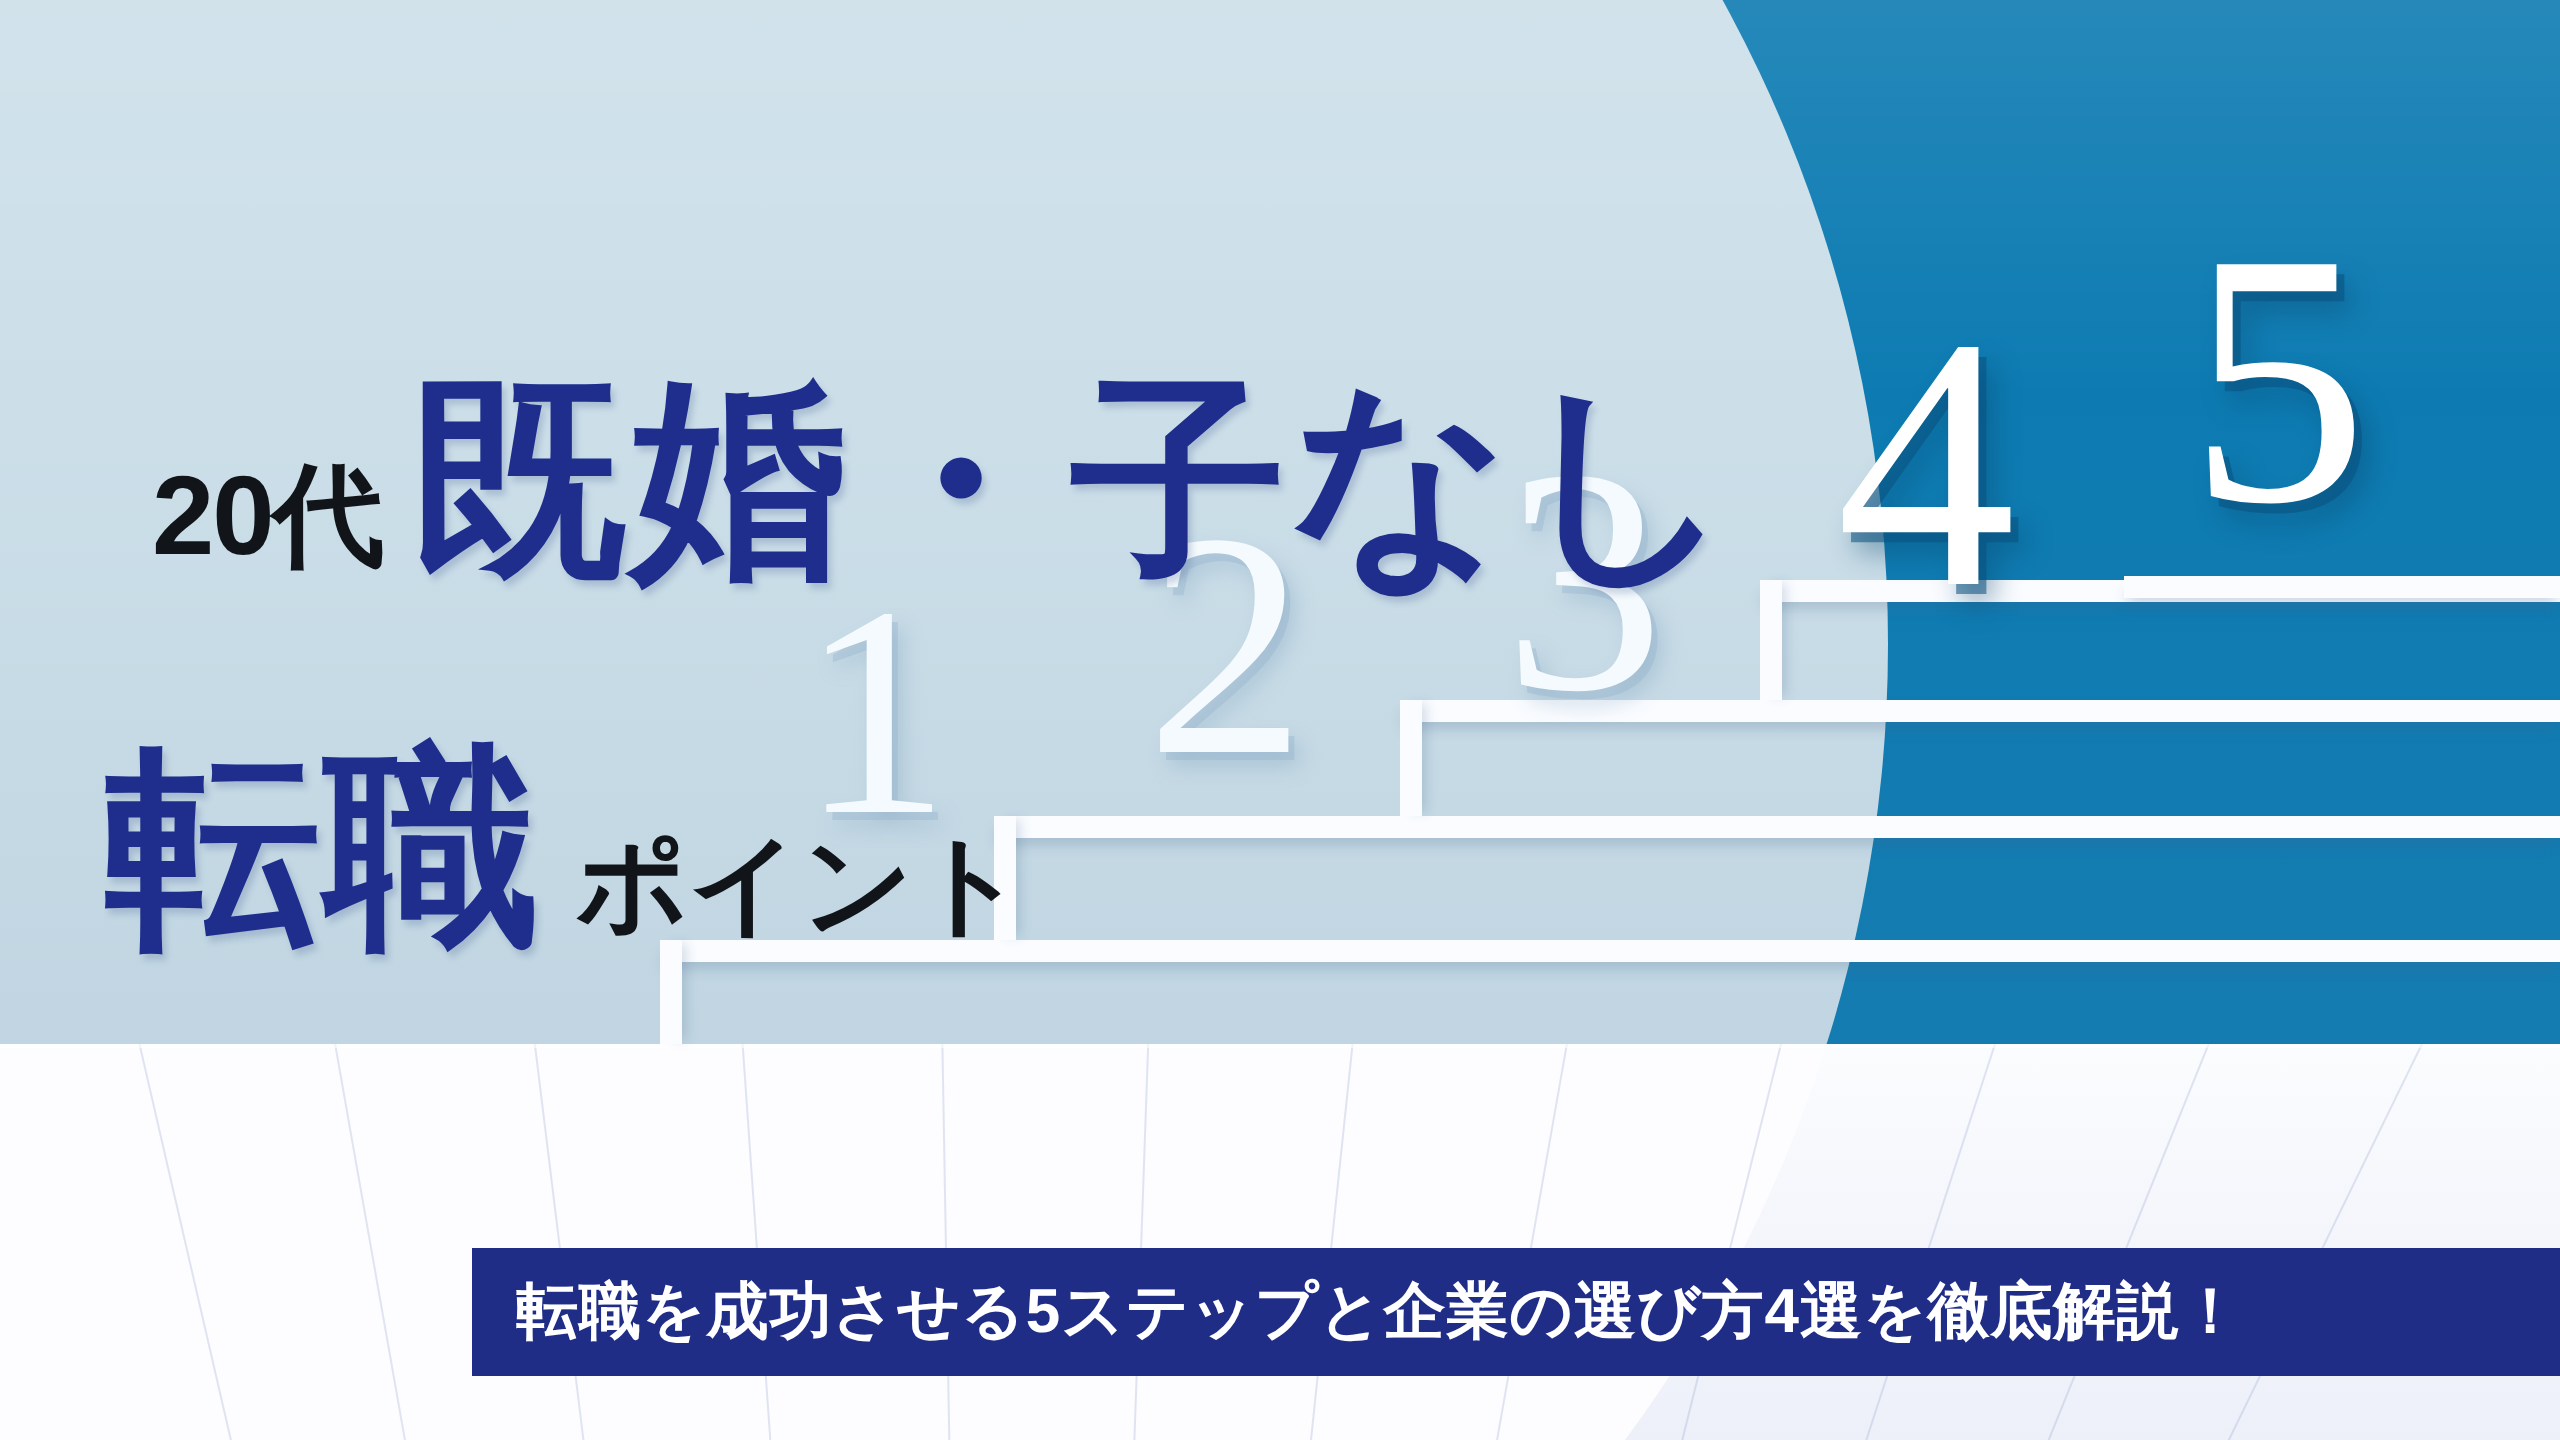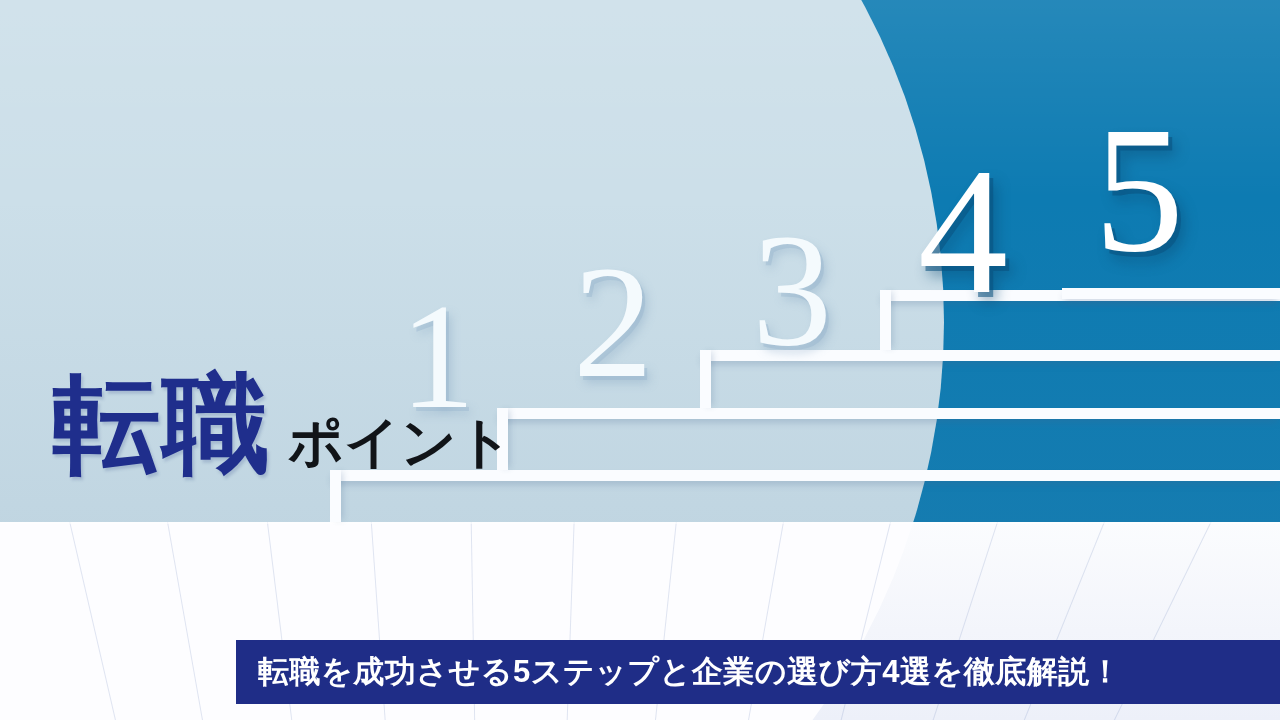--- a/index.html
+++ b/index.html
@@ -100,21 +100,21 @@
     font-family:"Liberation Sans","DejaVu Sans",sans-serif;
   }
   .sub-black{
     font-weight:bold;color:#111418;
     font-size:55px;letter-spacing:0px;margin-left:16px;
     font-family:"Liberation Sans","DejaVu Sans",sans-serif;
   }
 
   
   .banner{
-    position:absolute;left:236px;top:640px;width:1044px;height:64px;
+    position:absolute;left:236px;top:624px;width:1044px;height:64px;
     background:#1F2D87;
     display:flex;align-items:center;
   }
   .banner-text{
     color:#FFFFFF;font-weight:bold;font-size:31px;letter-spacing:.5px;
     padding-left:22px;white-space:nowrap;
     font-family:"Liberation Sans","DejaVu Sans",sans-serif;
   }
 </style>
 </head>
@@ -158,20 +158,24 @@
       <div class="step" style="left: 1062px; top: 288px; width: 11px; height: 2px; box-shadow: rgba(70, 100, 140, 0.22) 4px 0px 6px -2px;"></div>
     </div>
 
   <div class="num light" style="left:400px;top:296px;font-size:150px;">1</div>
   <div class="num light" style="left:573px;top:258px;font-size:160px;">2</div>
   <div class="num light" style="left:752px;top:226px;font-size:160px;">3</div>
   <div class="num dark" style="left:918px;top:160px;font-size:180px;">4</div>
   <div class="num dark" style="left:1094px;top:118px;font-size:180px;">5</div>
 
   <div class="headline">
+    <div class="line line1">
+      <span class="kicker">20代</span>
+      <span class="main-blue">既婚・子なし</span>
+    </div>
     <div class="line line2">
       <span class="main-blue2">転職</span>
       <span class="sub-black">ポイント</span>
     </div>
   </div>
 
   <div class="banner">
     <span class="banner-text">転職を成功させる5ステップと企業の選び方4選を徹底解説！</span>
   </div>
 

